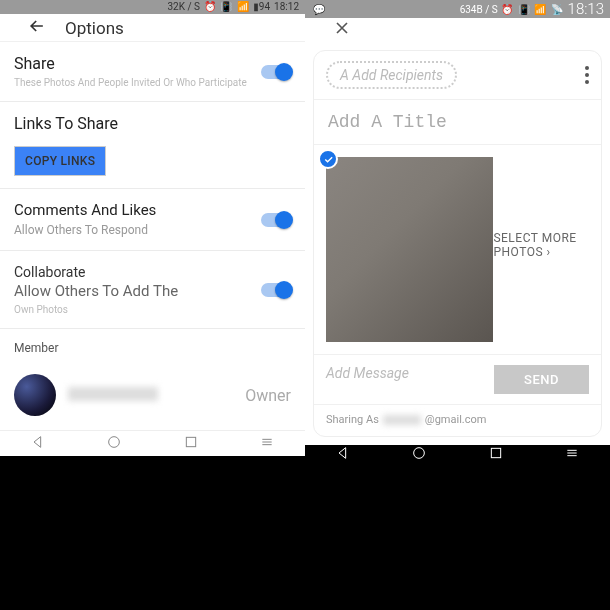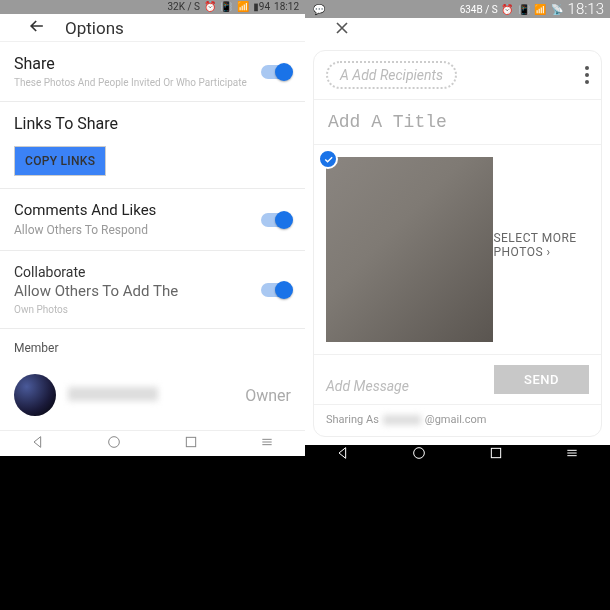--- a/index.html
+++ b/index.html
@@ -33,21 +33,21 @@
 .compose-top { padding: 10px 12px; display: flex; align-items: center; border-bottom: 1px solid #f0f0f0; }
 .recip-pill { border: 2px dotted #ccc; border-radius: 14px; padding: 4px 12px; font-size: 14px; color: #bbb; font-style: italic; }
 .more-dots { margin-left: auto; width: 4px; display: flex; flex-direction: column; gap: 3px; }
 .more-dots span { width: 4px; height: 4px; border-radius: 50%; background: #555; }
 .title-field { padding: 12px 14px; border-bottom: 1px solid #f0f0f0; font-size: 18px; color: #aaa; font-family: Liberation Mono, monospace; }
 .photo-area { padding: 12px; display: flex; flex-direction: row; align-items: center; }
 .thumb { width: 252px; height: 185px; background: linear-gradient(135deg, #8a8580 0%, #7f7a74 40%, #5a5550 100%); position: relative; }
 .check-badge { position: absolute; top: -8px; left: -8px; width: 20px; height: 20px; border-radius: 50%; background: #1a73e8; border: 2px solid #fff; display: flex; align-items: center; justify-content: center; }
 .check-badge svg { width: 11px; height: 11px; }
 .select-more { font-size: 12px; color: #666; letter-spacing: 0.5px; margin: 18px 0 28px; }
-.msg-row { display: flex; align-items: flex-end; padding: 10px 12px; border-top: 1px solid #f0f0f0; gap: 8px; }
+.msg-row { display: flex; align-items: flex-start; padding: 10px 12px; border-top: 1px solid #f0f0f0; gap: 8px; }
 .msg-input { flex: 1; font-size: 14px; color: #bbb; font-style: italic; }
 .send-btn { padding: 7px 30px; background: #c8c8c8; color: #fff; font-size: 13px; font-weight: 500; letter-spacing: 0.5px; }
 .sharing-row { padding: 8px 12px 10px; border-top: 1px solid #f0f0f0; font-size: 11px; color: #999; display: flex; align-items: center; gap: 4px; }
 .sharing-row .blur-block { width: 38px; height: 10px; }
 </style>
 </head>
 <body>
 
 <div class="pane">
   <div class="status-bar">

